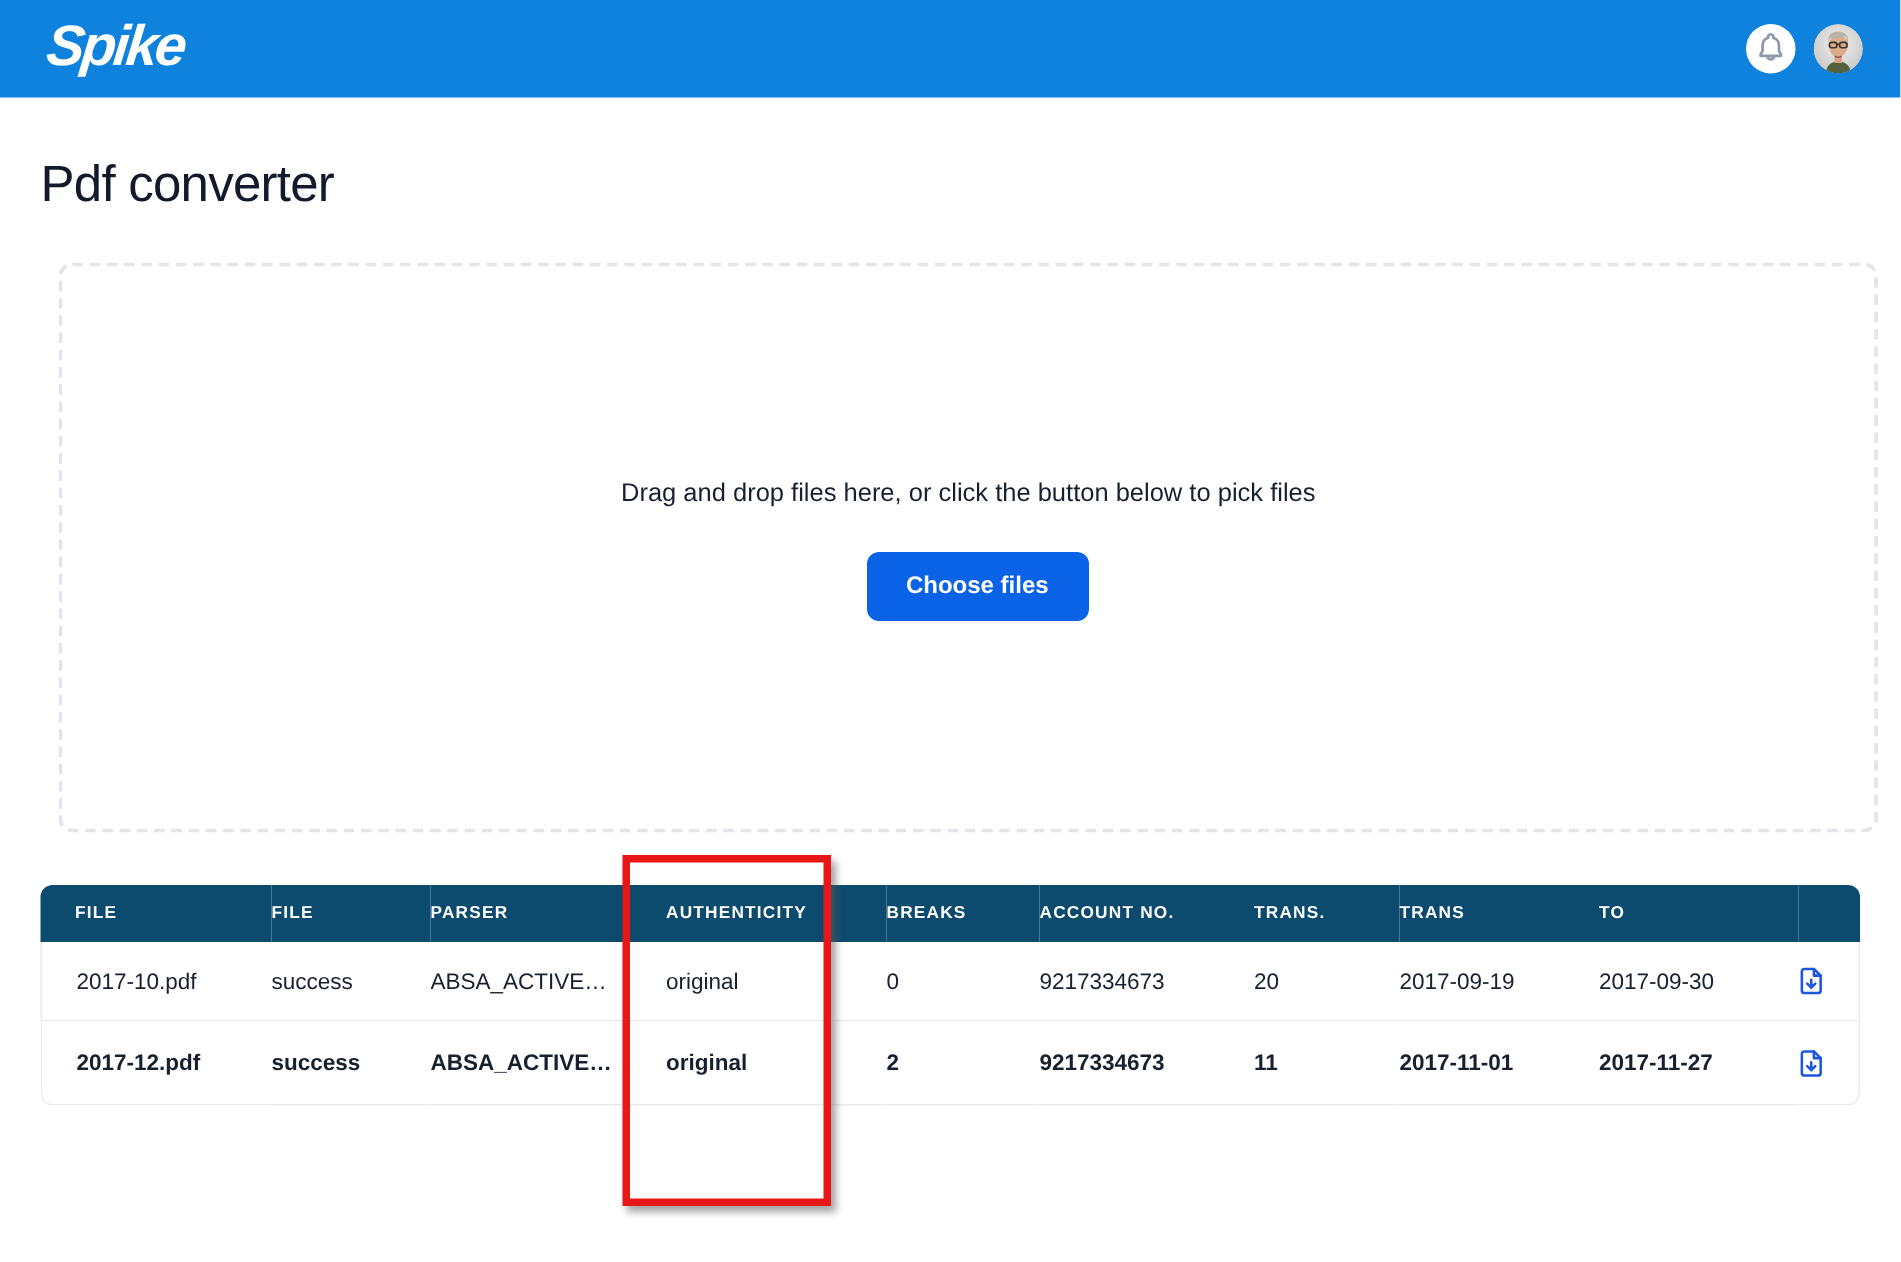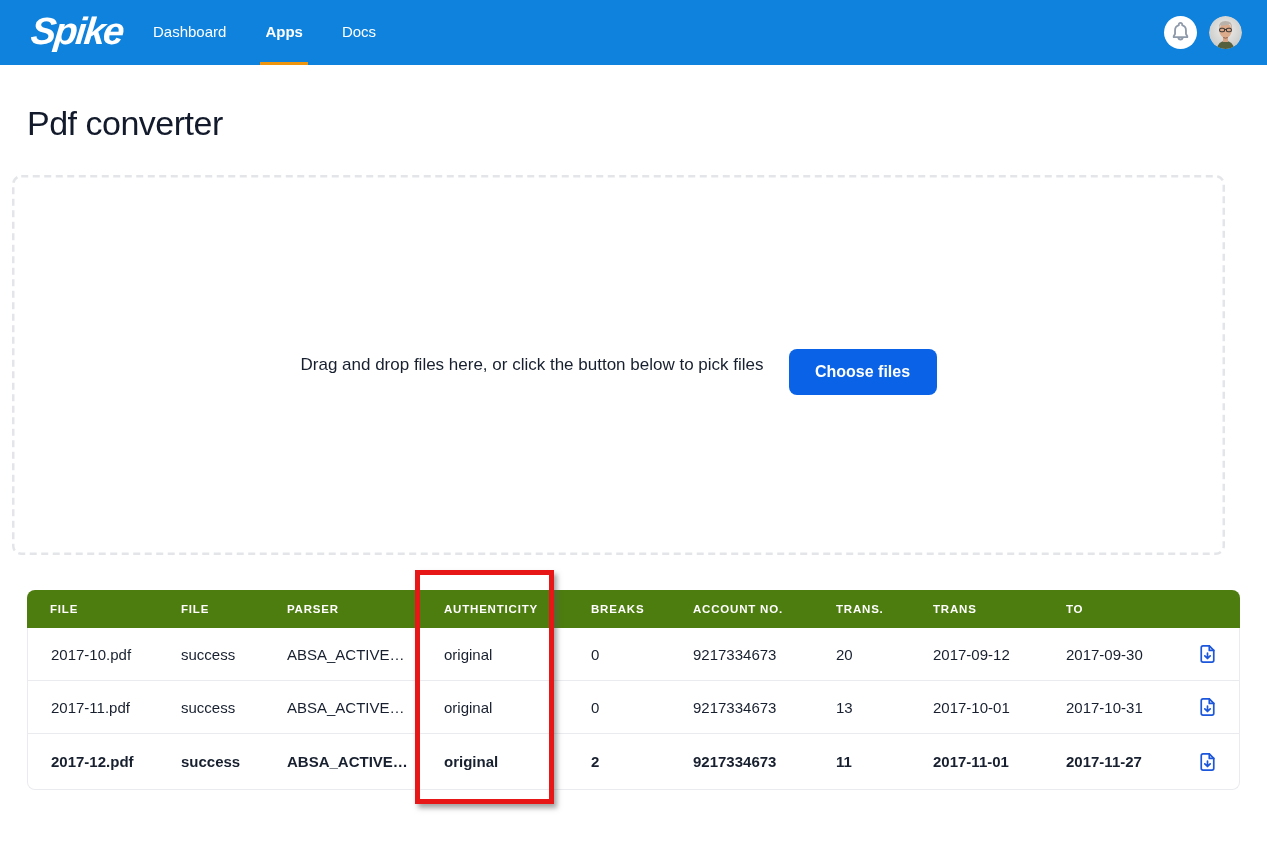--- a/index.html
+++ b/index.html
@@ -15,28 +15,28 @@
   .nav-item { height:65px; display:flex; align-items:center; padding:0 5px; margin-right:29px; color:#ffffff; font-size:15px; cursor:pointer; border-bottom:3px solid transparent; }
   .nav-item.active { font-weight:bold; border-bottom-color:#ef940d; }
   .top-actions { position:absolute; right:25px; top:0; height:65px; display:flex; align-items:center; gap:12px; }
   .bell-btn { width:33px; height:33px; border-radius:50%; background:#ffffff; border:none; display:flex; align-items:center; justify-content:center; cursor:pointer; }
   .avatar { width:33px; height:33px; border-radius:50%; overflow:hidden; cursor:pointer; display:block; }
 
   
   .page-title { position:absolute; left:27px; top:104px; font-size:34px; font-weight:normal; color:#121a2b; letter-spacing:-0.5px; }
 
   
-  .dropzone { position:absolute; left:12px; top:175px; width:1213px; height:380px; border-radius:8px; display:flex; align-items:center; justify-content:center;gap:13px; }
+  .dropzone { position:absolute; left:39px; top:175px; width:1213px; height:380px; border-radius:8px; display:flex; flex-direction:column; align-items:center; justify-content:center;gap:13px; }
   .dropzone-border { position:absolute; left:0; top:0; width:100%; height:100%; pointer-events:none; }
   .dropzone-text { font-size:17px; color:#18202f; line-height:24px; }
   .choose-btn { margin-top:14px; margin-left:12px; width:148px; height:46px; background:#0a63e6; color:#ffffff; font-family:"Liberation Sans", sans-serif; font-size:16px; font-weight:bold; border:none; border-radius:8px; cursor:pointer; }
 
   
   .files-table { position:absolute; left:27px; top:590px; width:1213px; border-collapse:separate; border-spacing:0; table-layout:fixed; }
-  .files-table thead th { background:#4d7c0f; color:#ffffff; font-size:11.5px; font-weight:bold; letter-spacing:0.8px; text-align:left; height:38px; padding:0; vertical-align:middle; }
+  .files-table thead th { background:#0c4a6e; color:#ffffff; font-size:11.5px; font-weight:bold; letter-spacing:0.8px; text-align:left; height:38px; padding:0; vertical-align:middle; }
   .files-table thead th:first-child { border-top-left-radius:8px; padding-left:23px; }
   .files-table thead th:last-child { border-top-right-radius:8px; }
   .files-table tbody td { height:53px; font-size:15px; color:#18202f; padding:0; vertical-align:middle; border-bottom:1px solid #e9ebee; background:#ffffff; }
   .files-table tbody td:first-child { padding-left:23px; border-left:1px solid #e9ebee;margin-left:23px; }
   .files-table tbody td:last-child { border-right:1px solid #e9ebee; }
   .files-table tbody tr:last-child td { height:56px;font-weight:bold; }
   .files-table tbody tr:last-child td:first-child { border-bottom-left-radius:8px; }
   .files-table tbody tr:last-child td:last-child { border-bottom-right-radius:8px; }
   .cell-parser { white-space:nowrap; overflow:hidden; }
   .dl-btn { background:none; border:none; cursor:pointer; padding:0; display:flex; align-items:center; }
@@ -46,25 +46,20 @@
 </style>
 </head>
 <body>
 
 <div class="page">
 
   <header class="topbar">
     <div class="brand">
       <span class="brand-text">Spike</span>
     </div>
-    <nav class="nav">
-      <div class="nav-item">Dashboard</div>
-      <div class="nav-item active">Apps</div>
-      <div class="nav-item">Docs</div>
-    </nav>
     <div class="top-actions">
       <button class="bell-btn">
         <svg width="23" height="23" viewBox="0 0 24 24" fill="none" stroke="#8e99a9" stroke-width="1.9" stroke-linecap="round" stroke-linejoin="round">
           <path d="M13.7 4.3 a1.8 1.8 0 1 0 -3.4 0 A5.7 5.7 0 0 0 6.3 9.8 v3.8 L4.9 15.9 v1 h14.2 v-1 l-1.4 -2.3 V9.8 a5.7 5.7 0 0 0 -4 -5.5 z"></path>
           <path d="M9.7 17.6 a2.4 2.4 0 0 0 4.6 0"></path>
         </svg>
       </button>
       <span class="avatar">
         <svg width="33" height="33" viewBox="0 0 33 33">
           <defs>
@@ -133,53 +128,33 @@
     </thead>
     <tbody id="table-body">
   <tr class="table-row">
     <td>2017-10.pdf</td>
     <td>success</td>
     <td class="cell-parser">ABSA_ACTIVE…</td>
     <td>original</td>
     <td>0</td>
     <td>9217334673</td>
     <td>20</td>
-    <td>2017-09-12</td>
+    <td>2017-09-19</td>
     <td>2017-09-30</td>
     <td>
       <button class="dl-btn">
         <svg width="17" height="20" viewBox="2.5 1 19 22" fill="none" stroke="#1c56db" stroke-width="1.9" stroke-linecap="round" stroke-linejoin="round">
           <path d="M14 3 H7 a2 2 0 0 0 -2 2 v14 a2 2 0 0 0 2 2 h10 a2 2 0 0 0 2 -2 V8 z"></path>
           <path d="M14 3 v5 h5"></path>
           <path d="M12 11 v6 m-3 -3 l3 3 l3 -3"></path>
         </svg>
       </button>
     </td>
   </tr>
 
-  <tr class="table-row">
-    <td>2017-11.pdf</td>
-    <td>success</td>
-    <td class="cell-parser">ABSA_ACTIVE…</td>
-    <td>original</td>
-    <td>0</td>
-    <td>9217334673</td>
-    <td>13</td>
-    <td>2017-10-01</td>
-    <td>2017-10-31</td>
-    <td>
-      <button class="dl-btn">
-        <svg width="17" height="20" viewBox="2.5 1 19 22" fill="none" stroke="#1c56db" stroke-width="1.9" stroke-linecap="round" stroke-linejoin="round">
-          <path d="M14 3 H7 a2 2 0 0 0 -2 2 v14 a2 2 0 0 0 2 2 h10 a2 2 0 0 0 2 -2 V8 z"></path>
-          <path d="M14 3 v5 h5"></path>
-          <path d="M12 11 v6 m-3 -3 l3 3 l3 -3"></path>
-        </svg>
-      </button>
-    </td>
-  </tr>
 
   <tr class="table-row">
     <td>2017-12.pdf</td>
     <td>success</td>
     <td class="cell-parser">ABSA_ACTIVE…</td>
     <td>original</td>
     <td>2</td>
     <td>9217334673</td>
     <td>11</td>
     <td>2017-11-01</td>

